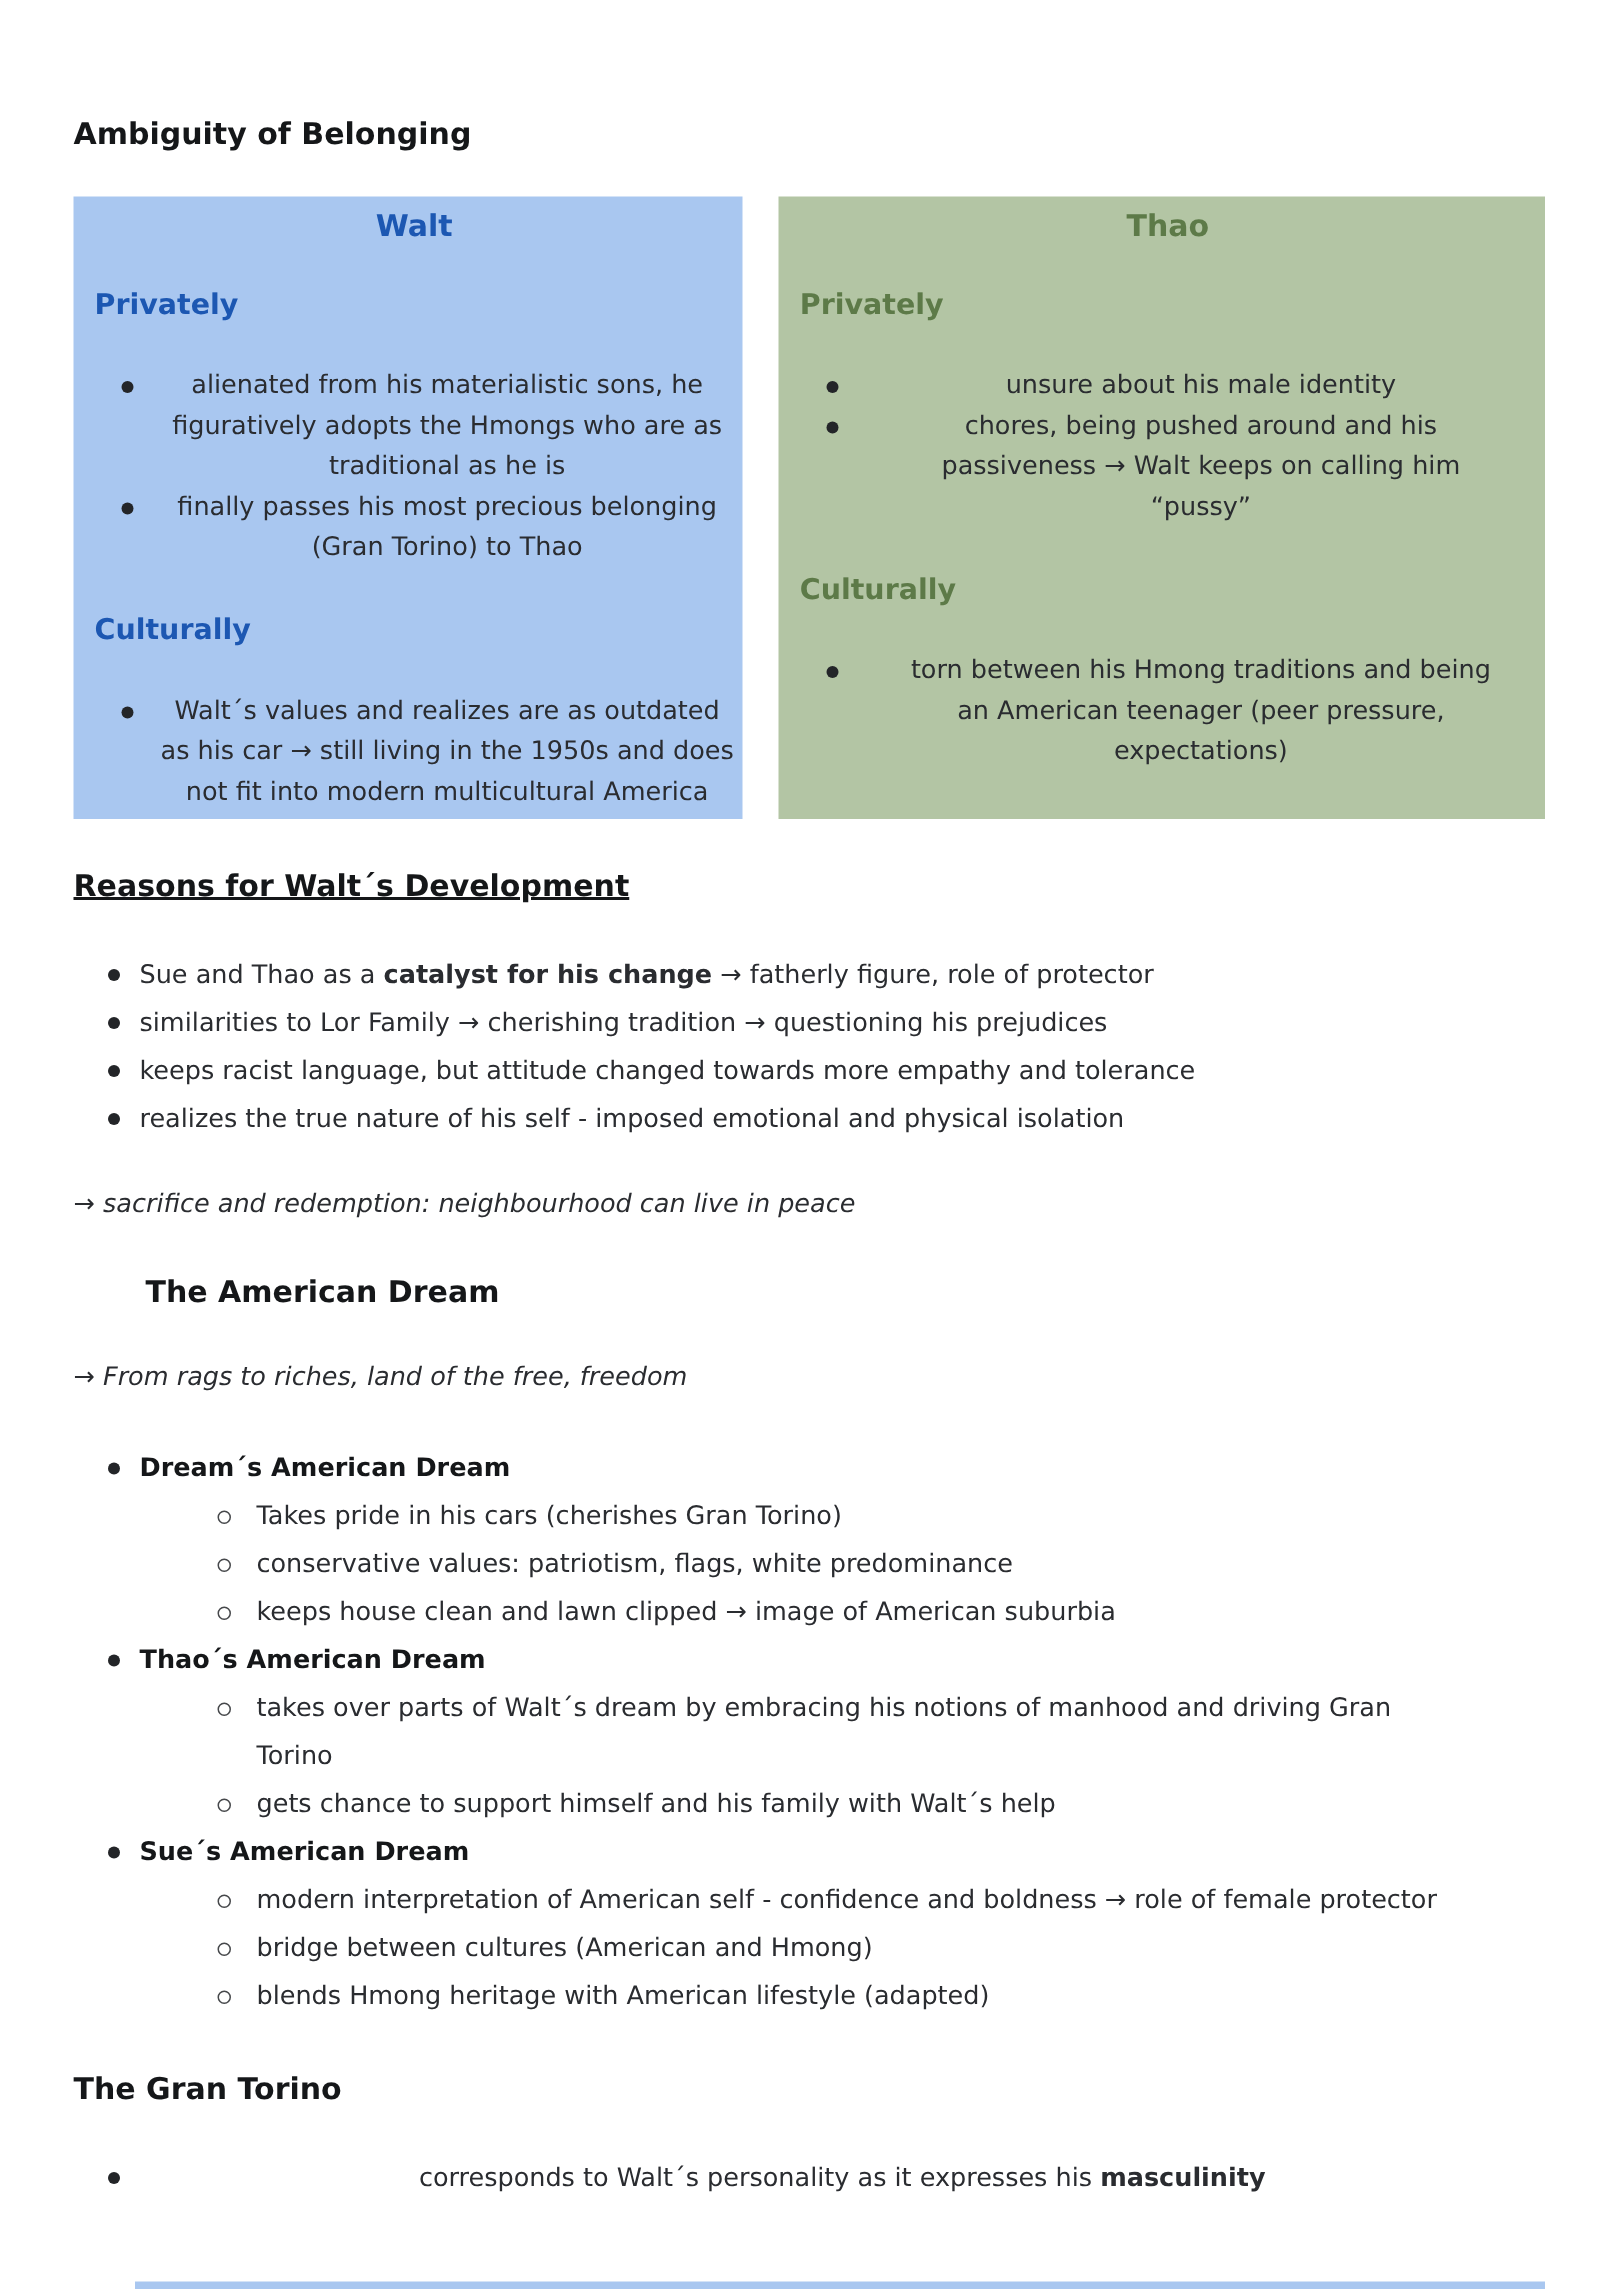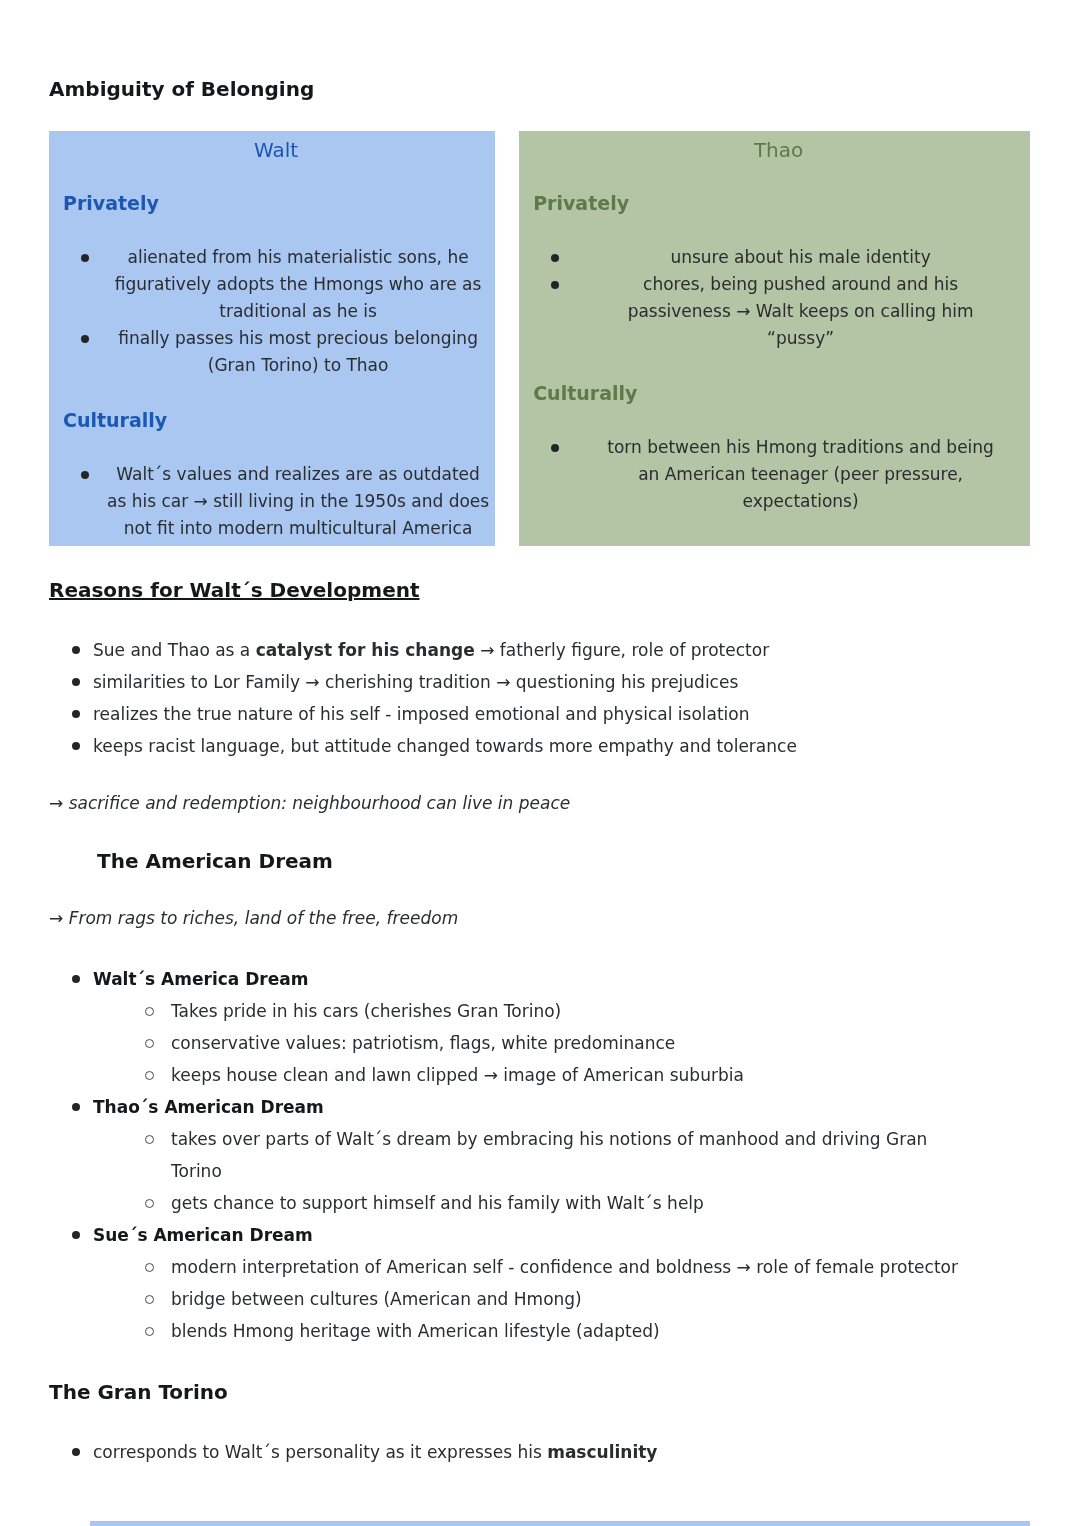--- a/index.html
+++ b/index.html
@@ -17,21 +17,21 @@
     font-size:20px; font-weight:700; line-height:22px;
     color:var(--heading, #151719);
     margin:0;
   }
 
   
   .comparison { display:flex; gap:24px; margin-top:31px; }
   .cell { box-sizing:border-box; padding:5px 6px 4px 14px; }
   .cell.walt { width:479px; background:var(--walt-bg, #a9c7f0); }
   .cell.thao { width:562px; background:var(--thao-bg, #b3c5a4); }
-  .cell-header { text-align:center; font-size:20px; font-weight:400; line-height:24px; margin-top:2px; }
+  .cell-header { text-align:center; font-size:20px; font-weight:700; line-height:24px; margin-top:2px; }
   .walt .cell-header, .walt .cell-subhead { color:var(--walt-accent, #1c57b2); }
   .thao .cell-header, .thao .cell-subhead { color:var(--thao-accent, #5d7a48); }
   .cell-subhead { font-size:19px; font-weight:700; line-height:22px; margin-top:30px; }
   .cell-list { list-style:none; margin:30px 0 0 0; padding:0 0 0 16px; }
   .cell-list li { position:relative; padding-left:28px; }
   .cell-list .dot {
     position:absolute; left:2px; top:10px;
     width:8px; height:8px; border-radius:50%;
     background:#232528;
   }
@@ -60,21 +60,21 @@
   }
   .sub-list { list-style:none; margin:0; padding:0; }
   .sub-list > li { position:relative; padding-left:78px; line-height:32px; font-weight:400; }
   .sub-list .circle {
     position:absolute; left:52px; top:12px;
     width:7px; height:7px; border-radius:50%;
     border:1.6px solid #46484b; background:transparent;
   }
   .sub-list .ln2 { line-height:32px; font-size:17px; }
   .h-torino { margin-top:34px; }
-  .torino-list { margin-top:33px; }
+  .torino-list { margin-top:33px;text-align:center; }
   b.inl { font-weight:700; }
 
   .next-table-strip {
     position:absolute; left:90px; bottom:0;
     width:940px; height:5px;
     background:var(--walt-bg, #a9c7f0);
   }
 </style>
 </head>
 <body>
@@ -146,34 +146,34 @@
 
   <div class="doc-heading h-reasons">Reasons for Walt´s Development</div>
   <ul class="flat-list">
     <li>
       <span class="dot"></span><span>Sue and Thao as a </span><b class="inl">catalyst for his change</b><span> → fatherly figure, role of protector</span>
     </li>
     <li>
       <span class="dot"></span><span>similarities to Lor Family → cherishing tradition → questioning his prejudices</span>
     </li>
     <li>
+      <span class="dot"></span><span>keeps racist language, but attitude changed towards more empathy and tolerance</span>
+    </li>
+    <li>
       <span class="dot"></span><span>realizes the true nature of his self - imposed emotional and physical isolation</span>
-    </li>
-    <li>
-      <span class="dot"></span><span>keeps racist language, but attitude changed towards more empathy and tolerance</span>
     </li>
   </ul>
   <div class="italic-line">→ sacrifice and redemption: neighbourhood can live in peace</div>
 
   <div class="doc-heading h-dream">The American Dream</div>
   <div class="italic-line">→ From rags to riches, land of the free, freedom</div>
 
   <ul class="nested-list">
     <li class="group-title">
-      <span class="dot"></span><span>Walt´s America Dream</span>
+      <span class="dot"></span><span>Dream´s American Dream</span>
     </li>
     <li>
       <ul class="sub-list">
         <li>
           <span class="circle"></span>
           <div class="ln2">Takes pride in his cars (cherishes Gran Torino)</div>
         </li>
         <li>
           <span class="circle"></span>
           <div class="ln2">conservative values: patriotism, flags, white predominance</div>

